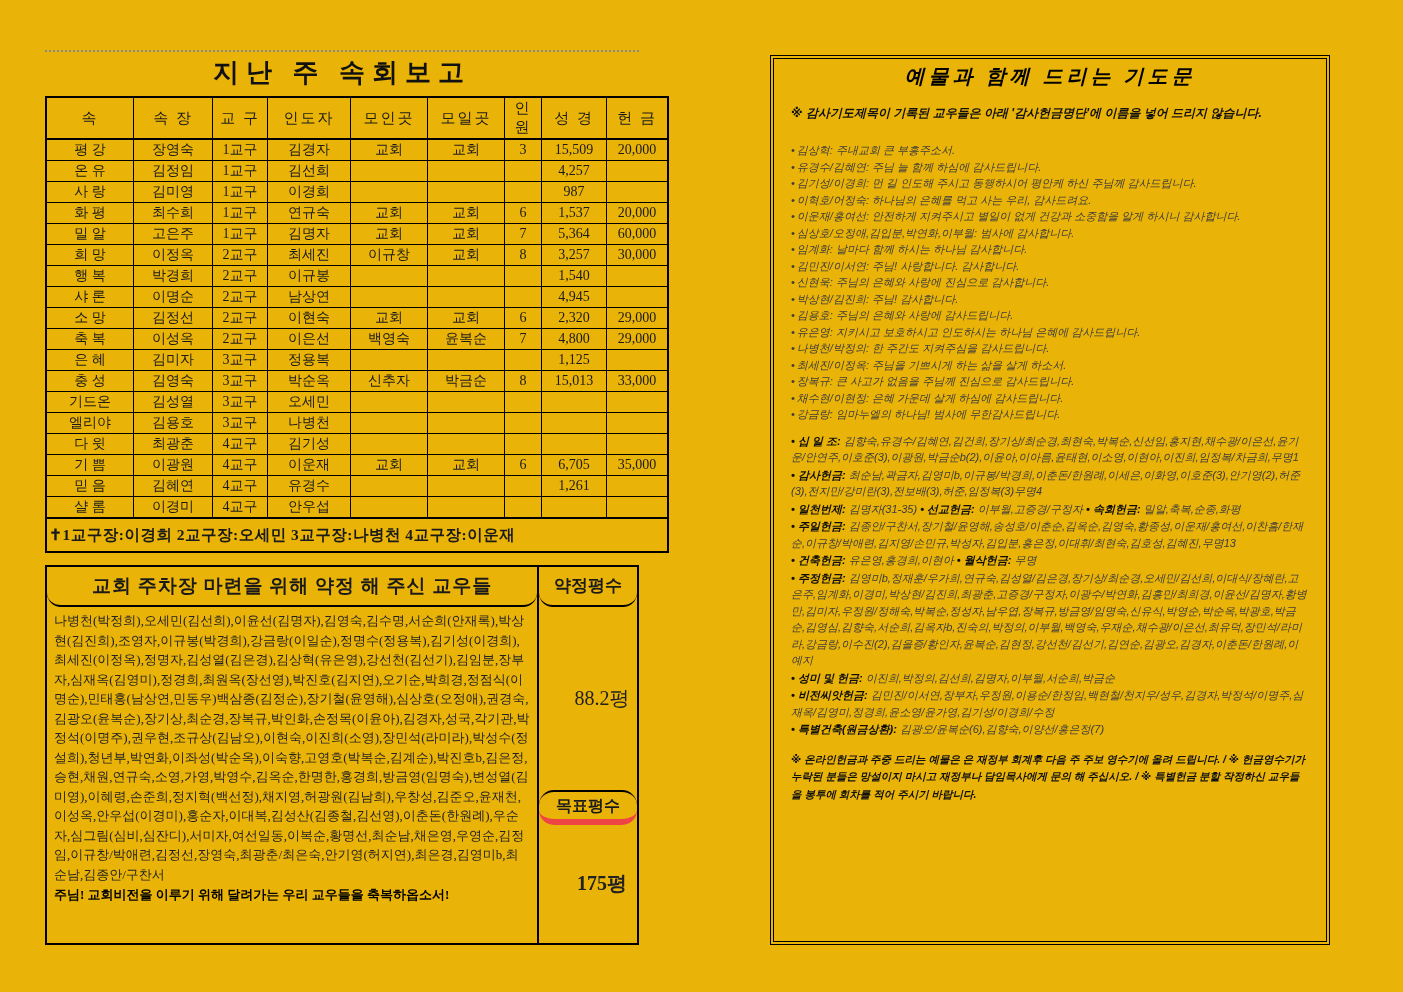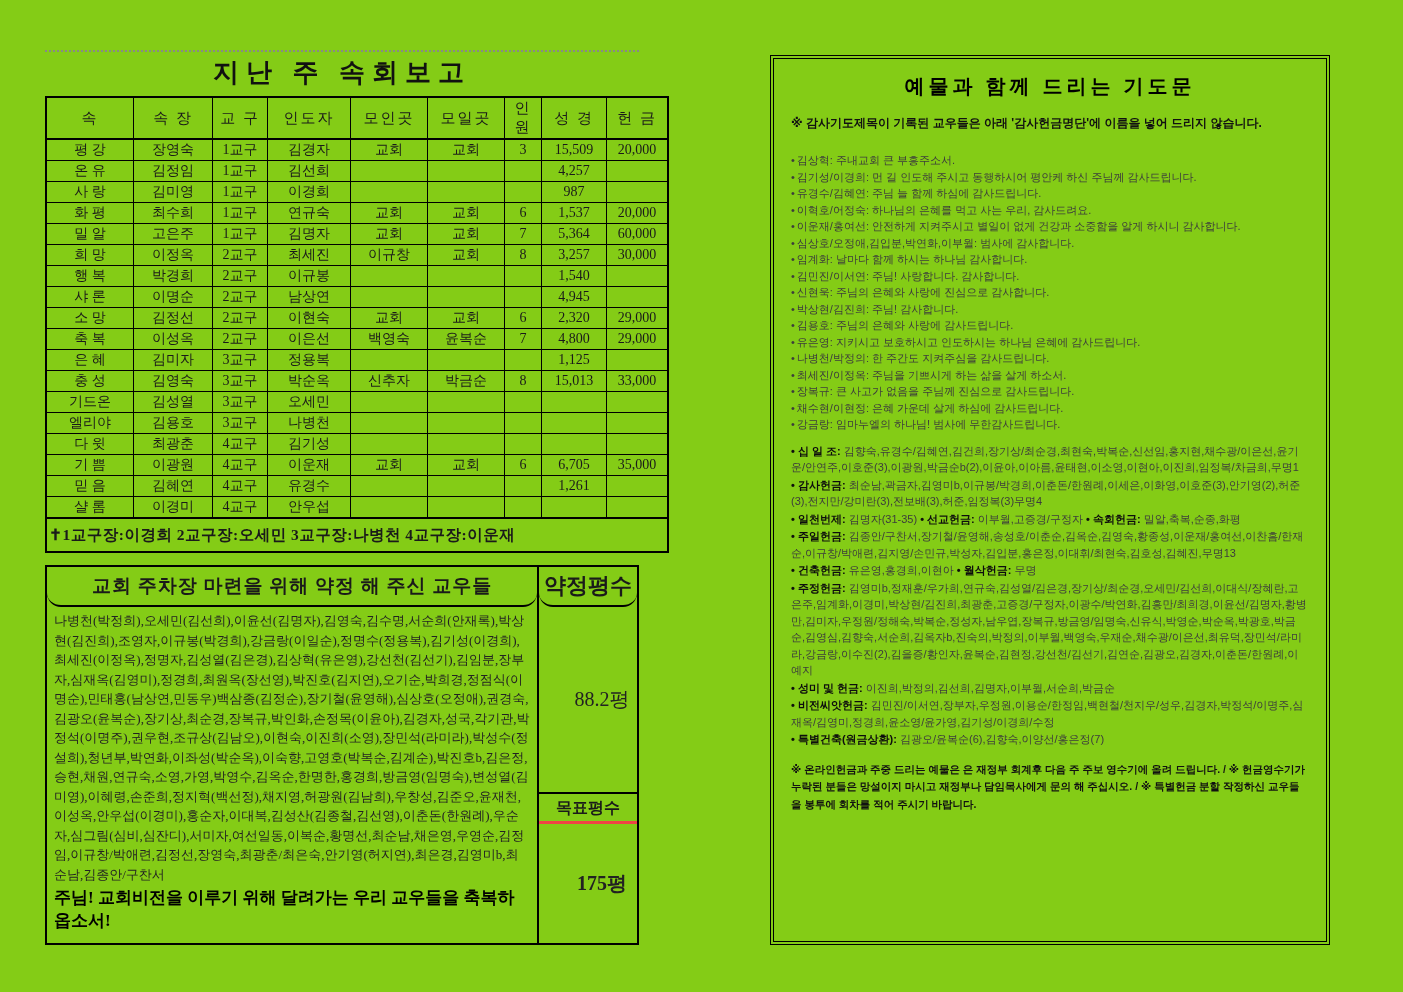--- a/index.html
+++ b/index.html
@@ -1,16 +1,16 @@
 <!DOCTYPE html>
 <html><head>
 <meta charset="utf-8">
 <style>
   html,body{margin:0;padding:0;background:#fff;}
-  .sheet{position:relative;width:1403px;height:992px;background:#84cc16;overflow:hidden;
+  .sheet{position:relative;width:1403px;height:992px;background:#eab308;overflow:hidden;
          font-family:"Liberation Serif","DejaVu Serif",serif;color:#1a1a1a;}
   
   .page-left{position:absolute;left:45px;top:50px;width:594px;}
   .fold-line{border-top:2px dotted #888;height:0;margin-bottom:3px;}
   .report-title{margin:0 0 6px;text-align:center;font-size:26px;font-weight:bold;
                 letter-spacing:7px;color:#111;}
   table.report{width:100%;border-collapse:collapse;border:2px solid #000;table-layout:fixed;}
   table.report th{border:1px solid #000;border-bottom:2px solid #000;height:31px;
                   font-size:15px;font-weight:normal;letter-spacing:2px;text-align:center;}
   table.report td{border:1px solid #000;height:20px;font-size:14px;text-align:center;
@@ -18,33 +18,33 @@
   table.report .c0{width:84px}.c1{width:76px}.c2{width:52px}.c3{width:80px}
   .c4{width:74px}.c5{width:74px}.c6{width:34px}.c7{width:62px}.c8{width:58px}
   table.report tfoot td{height:32px;font-size:15.5px;font-weight:bold;text-align:left;
                   letter-spacing:.5px;border-top:2px solid #000;}
   
   .parking{margin-top:12px;height:376px;border:2px solid #000;display:flex;}
   .pk-left{flex:1;display:flex;flex-direction:column;border-right:2px solid #000;min-width:0;}
   .pk-right{width:98px;display:flex;flex-direction:column;}
   .pk-header{height:38px;line-height:38px;border-bottom:2px solid #000;text-align:center;
              font-weight:bold;font-size:19px;letter-spacing:1px;border-radius:14px;}
-  .pk-right .pk-header{font-size:22px;letter-spacing:0;}
+  .pk-right .pk-header{font-size:17px;letter-spacing:0;}
   .pk-body{flex:1;display:flex;flex-direction:column;justify-content:flex-start;min-height:0;}
   .pk-names{margin:4px 7px 0;font-size:13px;line-height:1.5;text-align:justify;color:#222;}
-  .pk-blessing{margin:2px 7px 22px;font-size:17px;font-weight:bold;color:#000;}
+  .pk-blessing{margin:2px 7px 22px;font-size:13px;font-weight:bold;color:#000;}
   .pk-val{display:flex;align-items:center;justify-content:center;font-size:20px;color:#222;padding-left:28px;}
   .pk-val.grow{flex:1.55;}
   .pk-val.grow2{flex:1;font-weight:bold;}
   .pk-subheader{height:27px;line-height:27px;text-align:center;font-weight:bold;font-size:16px;
-                border-top:2px solid #000;border-bottom:3px solid #ef4444;}
+                border-top:2px solid #000;border-bottom:6px solid #ef4444;border-radius:15px;}
   
   .page-right{position:absolute;left:770px;top:55px;width:560px;height:890px;
-              border:4px double #000;box-sizing:border-box;padding:10px 17px;
-              font-family:"Liberation Sans","DejaVu Sans",sans-serif;overflow:hidden;}
+              border:4px double #000;box-sizing:border-box;padding:0 17px;
+              font-family:"Liberation Sans","DejaVu Sans",sans-serif;overflow:hidden;font-style:italic;}
   .prayer-title{margin:4px 0 15px;text-align:center;font-size:20px;font-weight:800;
                 letter-spacing:4px;color:#000;font-family:"Liberation Serif","DejaVu Serif",serif;}
   .notice{margin:0 0 13px;font-size:12px;font-weight:bold;color:#111;}
   .prayers{margin-bottom:10px;margin-top:20px;}
   .prayer-line{font-size:11px;line-height:1.5;color:#3c3c3c;}
   .prayer-line::before{content:"\2022";margin-right:2px;color:#3c3c3c;}
   .offerings{margin-top:8px;}
   .offer-line{font-size:11px;line-height:1.5;color:#3c3c3c;margin:1px 0;}
   .offer-line b{color:#0d0d0d;}
   .footnote{margin-top:13px;font-size:10.5px;font-weight:bold;line-height:1.7;color:#111;}
@@ -296,22 +296,22 @@
         <div class="pk-val grow2">175평</div>
       </div>
     </div>
   </section>
 
   <section class="page-right">
     <h2 class="prayer-title">예물과 함께 드리는 기도문</h2>
     <p class="notice">※ 감사기도제목이 기록된 교우들은 아래 '감사헌금명단'에 이름을 넣어 드리지 않습니다.</p>
     <div class="prayers">
         <div class="prayer-line">김상혁: 주내교회 큰 부흥주소서.</div>
+        <div class="prayer-line">유경수/김혜연: 주님 늘 함께 하심에 감사드립니다.</div>
         <div class="prayer-line">김기성/이경희: 먼 길 인도해 주시고 동행하시어 평안케 하신 주님께 감사드립니다.</div>
-        <div class="prayer-line">유경수/김혜연: 주님 늘 함께 하심에 감사드립니다.</div>
         <div class="prayer-line">이혁호/어정숙: 하나님의 은혜를 먹고 사는 우리, 감사드려요.</div>
         <div class="prayer-line">이운재/홍여선: 안전하게 지켜주시고 별일이 없게 건강과 소중함을 알게 하시니 감사합니다.</div>
         <div class="prayer-line">심상호/오정애,김입분,박연화,이부월: 범사에 감사합니다.</div>
         <div class="prayer-line">임계화: 날마다 함께 하시는 하나님 감사합니다.</div>
         <div class="prayer-line">김민진/이서연: 주님! 사랑합니다. 감사합니다.</div>
         <div class="prayer-line">신현욱: 주님의 은혜와 사랑에 진심으로 감사합니다.</div>
         <div class="prayer-line">박상현/김진희: 주님! 감사합니다.</div>
         <div class="prayer-line">김용호: 주님의 은혜와 사랑에 감사드립니다.</div>
         <div class="prayer-line">유은영: 지키시고 보호하시고 인도하시는 하나님 은혜에 감사드립니다.</div>
         <div class="prayer-line">나병천/박정의: 한 주간도 지켜주심을 감사드립니다.</div>

